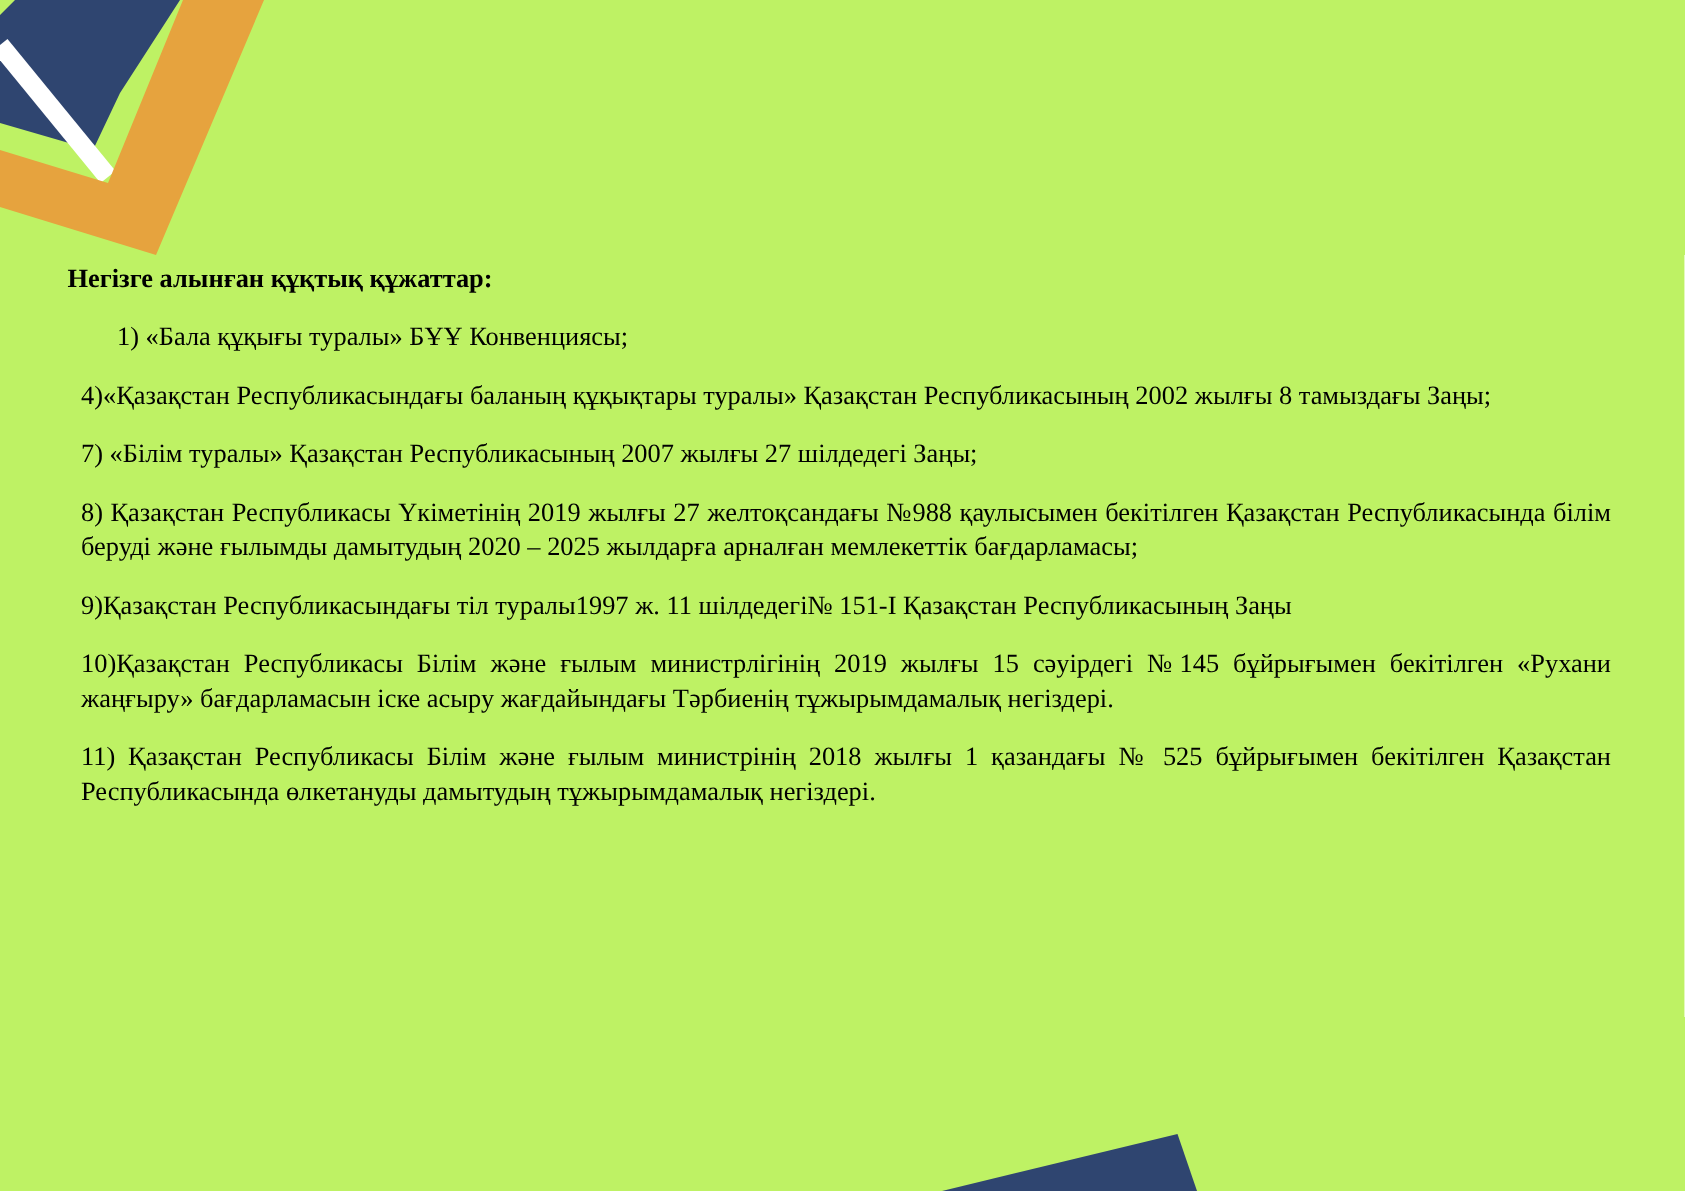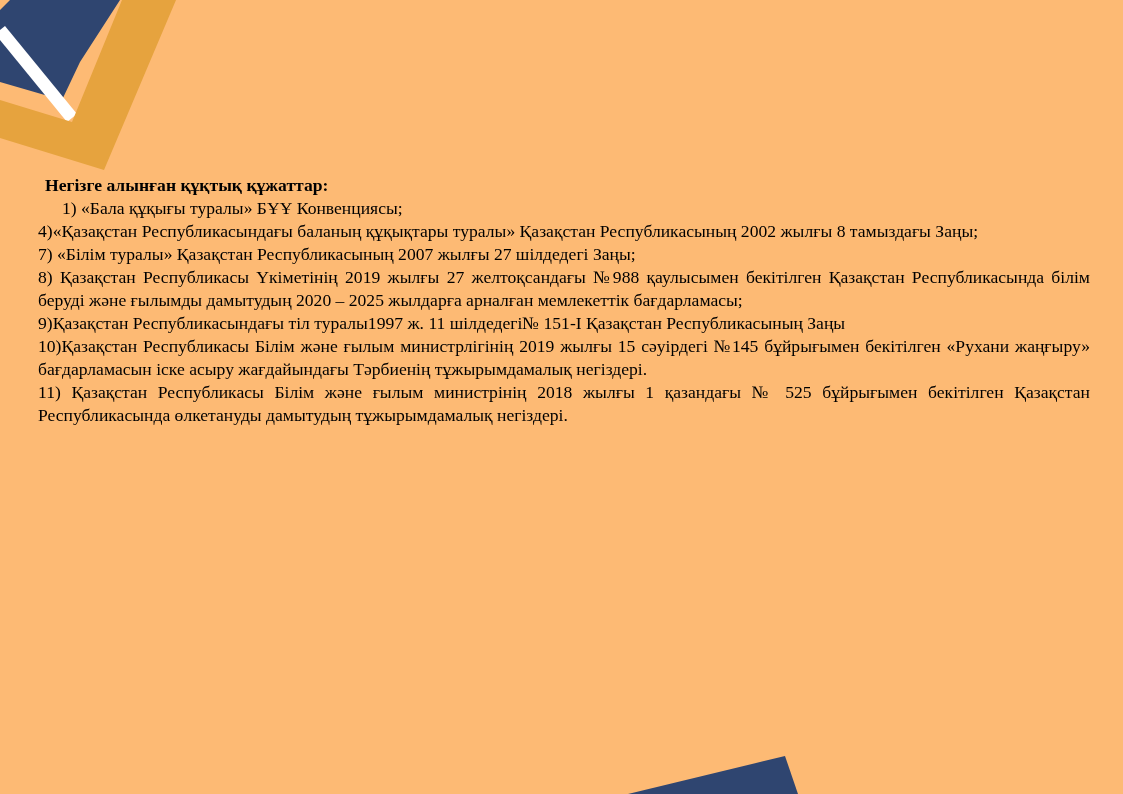--- a/index.html
+++ b/index.html
@@ -4,21 +4,21 @@
 <style>
   html, body {
     margin: 0;
     padding: 0;
     background: #ffffff;
   }
   .slide {
     position: relative;
     width: 1123px;
     height: 794px;
-    background: #fdba74;
+    background: #bef264;
     overflow: hidden;
     font-family: "Liberation Serif", "DejaVu Serif", serif;
   }
   .corner-decor {
     position: absolute;
     top: 0;
     left: 0;
     width: 210px;
     height: 185px;
   }
@@ -37,21 +37,21 @@
     color: #000000;
     font-size: 17.6px;
     line-height: 23px;
   }
   .slide-title {
     font-weight: bold;
     padding-left: 7px;
     text-align: left;
   }
   .doc-list p {
-    margin: 0;
+    margin: 16px;
     text-align: justify;
   }
   .doc-list p.indent-1 {
     padding-left: 24px;
     text-align: left;
   }
 </style>
 </head>
 <body>
 

